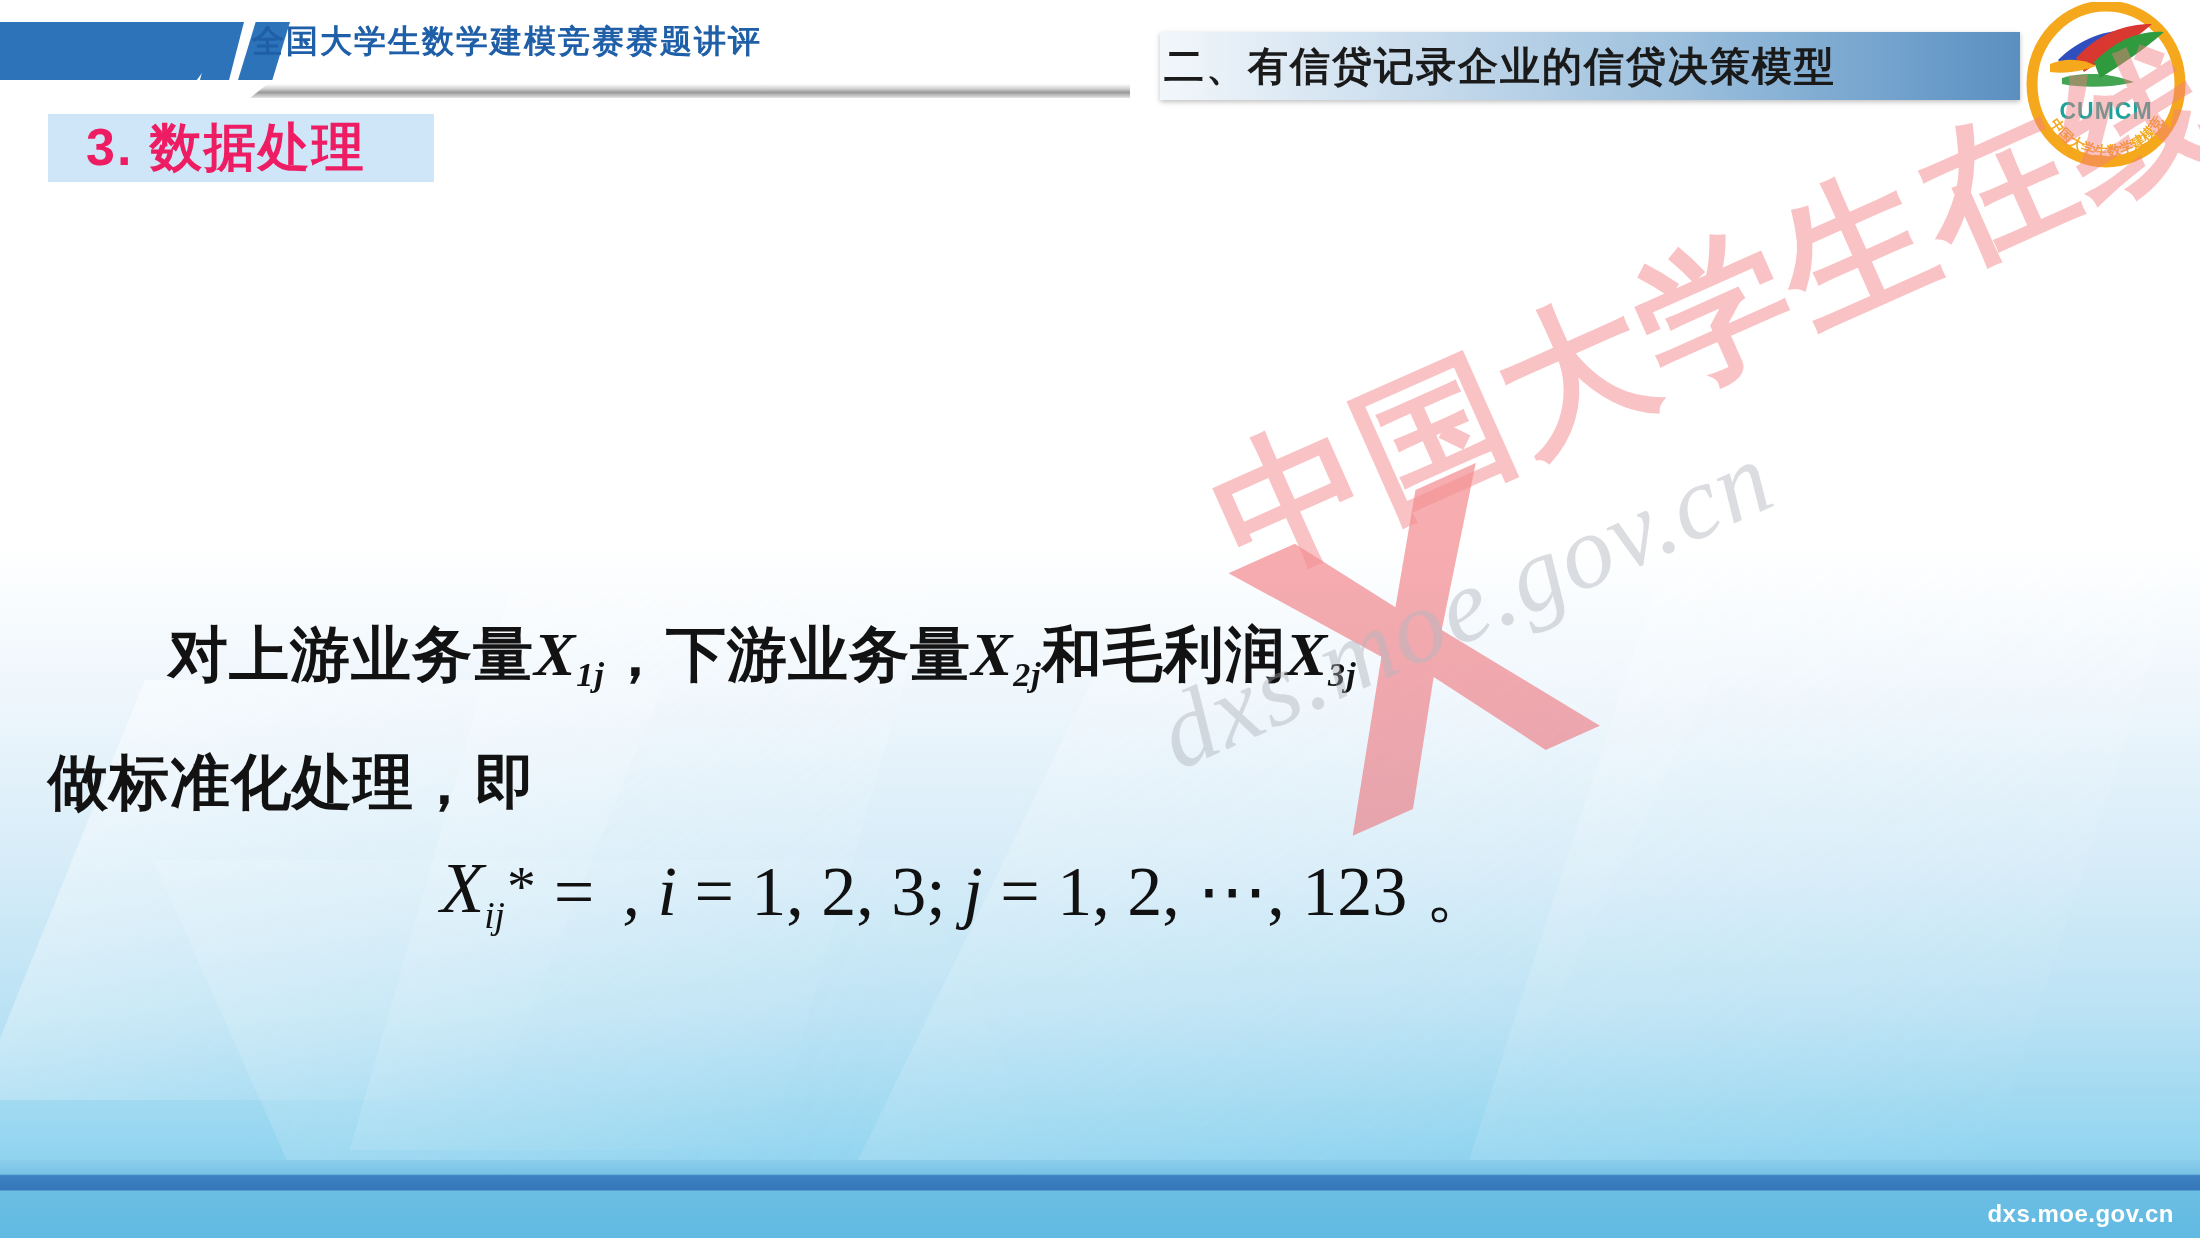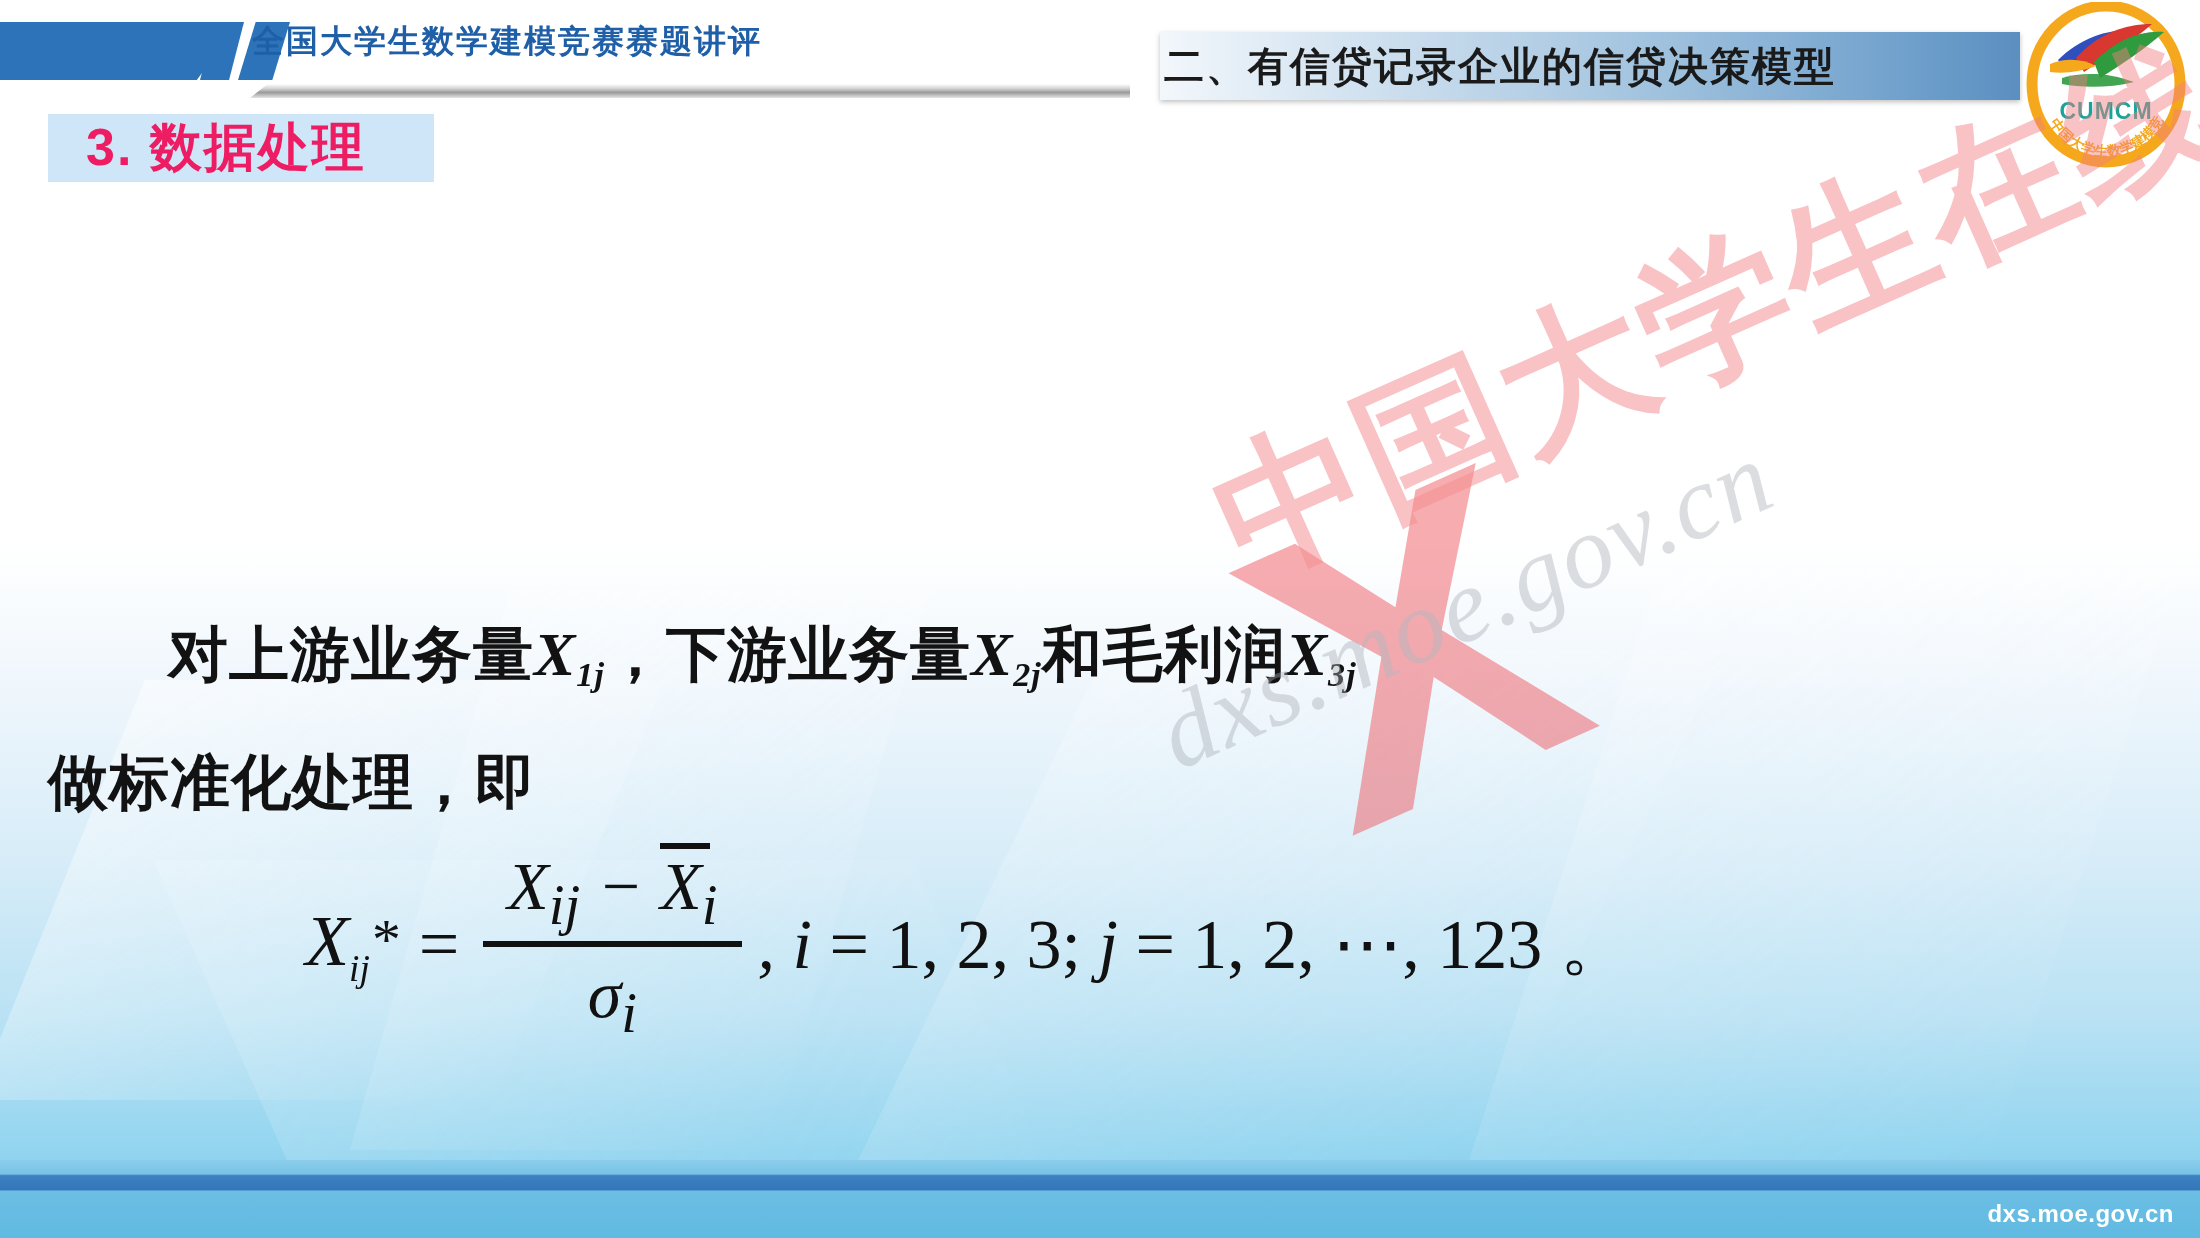--- a/index.html
+++ b/index.html
@@ -329,27 +329,20 @@
 
 
   <div class="para-black">
     <span class="ind"></span><span>对上游业务量</span><span class="mathvar"><span>X</span><sub>1j</sub></span><span>，下游业务量</span><span class="mathvar"><span>X</span><sub>2j</sub></span><span>和毛利润</span><span class="mathvar"><span>X</span><sub>3j</sub></span><br><span>做标准化处理，即</span>
   </div>
 
   <div class="formula">
     <span class="f-row">
       <span class="f-x"><span>X</span><sub>ij</sub><span class="f-star">*</span></span>
       <span class="f-eq">=</span>
-      <span class="frac">
-        <span class="num"><span>X</span><sub>ij</sub>
-          <span>−</span>
-          <span class="ovl"><span>X</span><sub>i</sub></span></span>
-        <span class="bar"></span>
-        <span class="den"><span>σ</span><sub>i</sub></span>
-      </span>
       <span class="f-tail"><span class="iv">, i</span>
         <span>= 1, 2, 3; </span><span class="iv">j</span>
         <span>= 1, 2, ⋯, 123 。</span></span>
     </span>
   </div>
 
   <div class="watermark">
     <svg class="wm-x" viewBox="0 0 100 100">
       <path d="M14 6 L46 48 L16 94 L36 94 L58 60 L80 94 L98 94 L66 48 L96 6 L76 6 L56 36 L36 6 Z" fill="rgba(237,76,84,.55)"></path>
     </svg>

